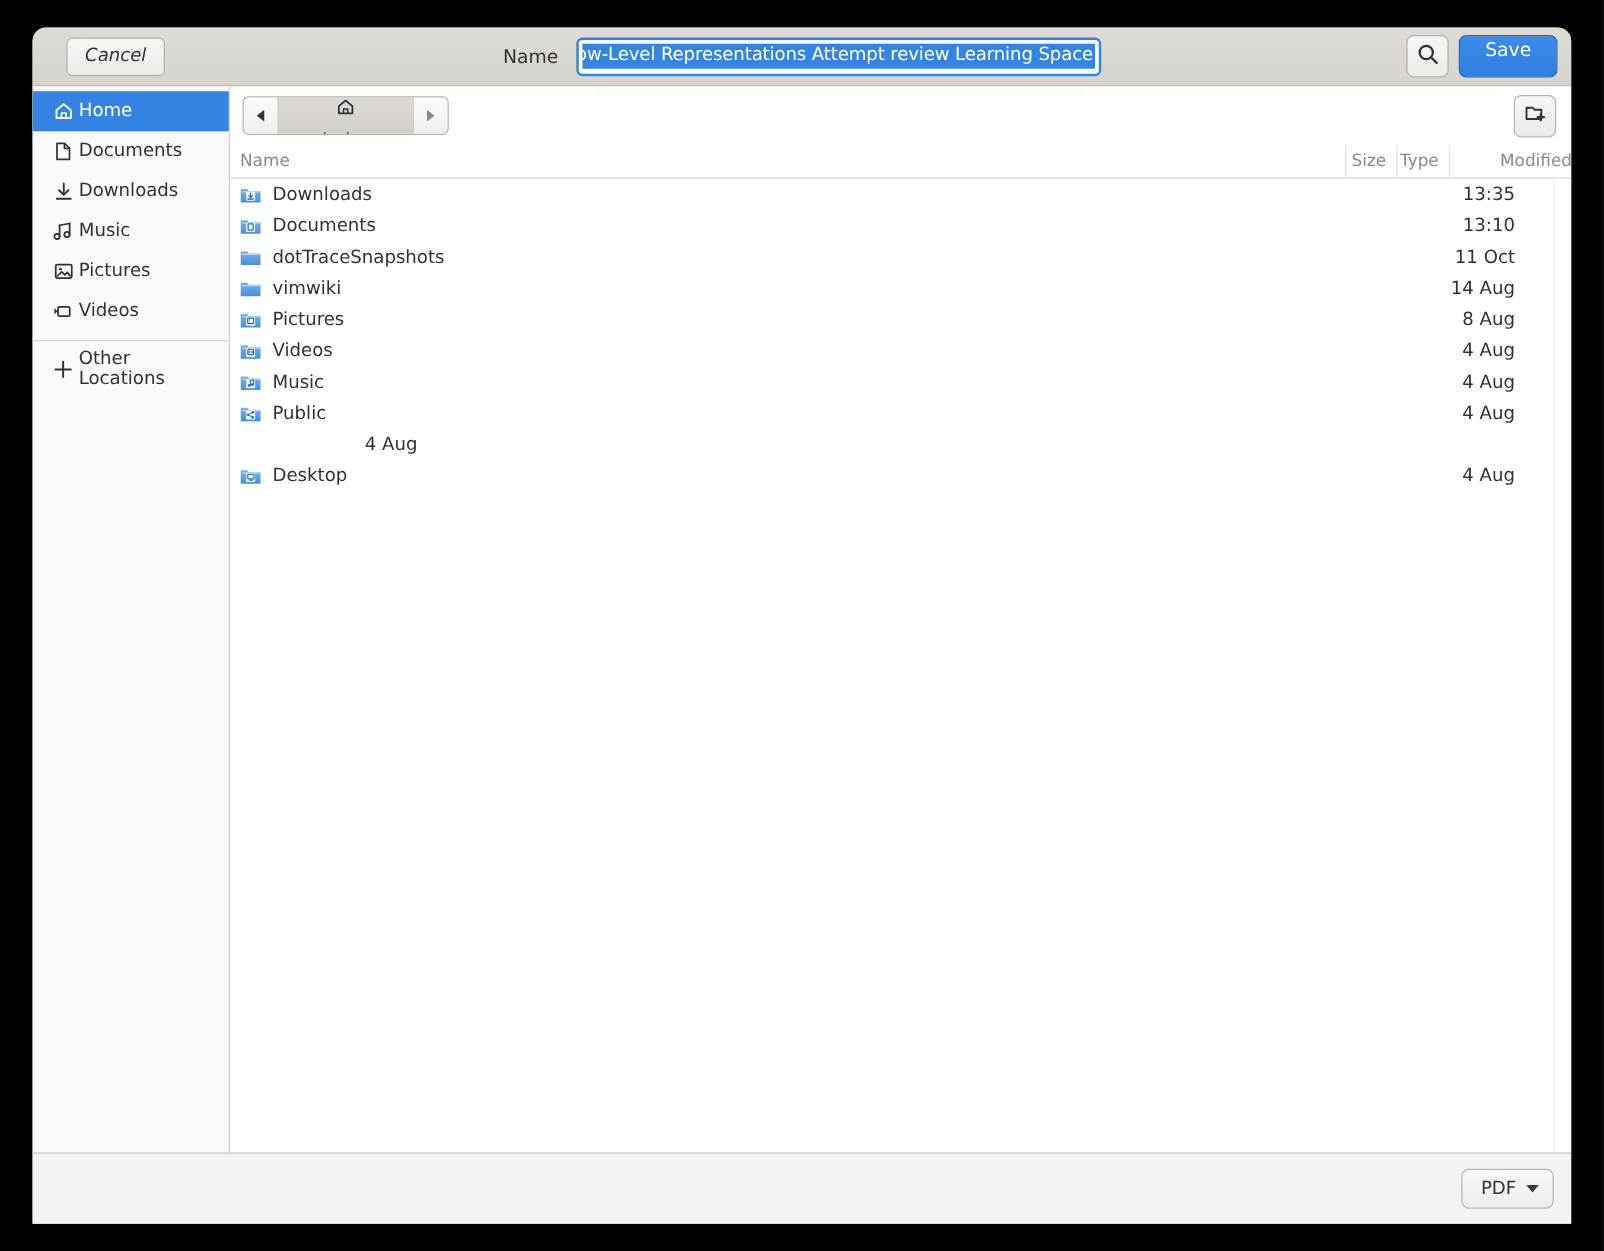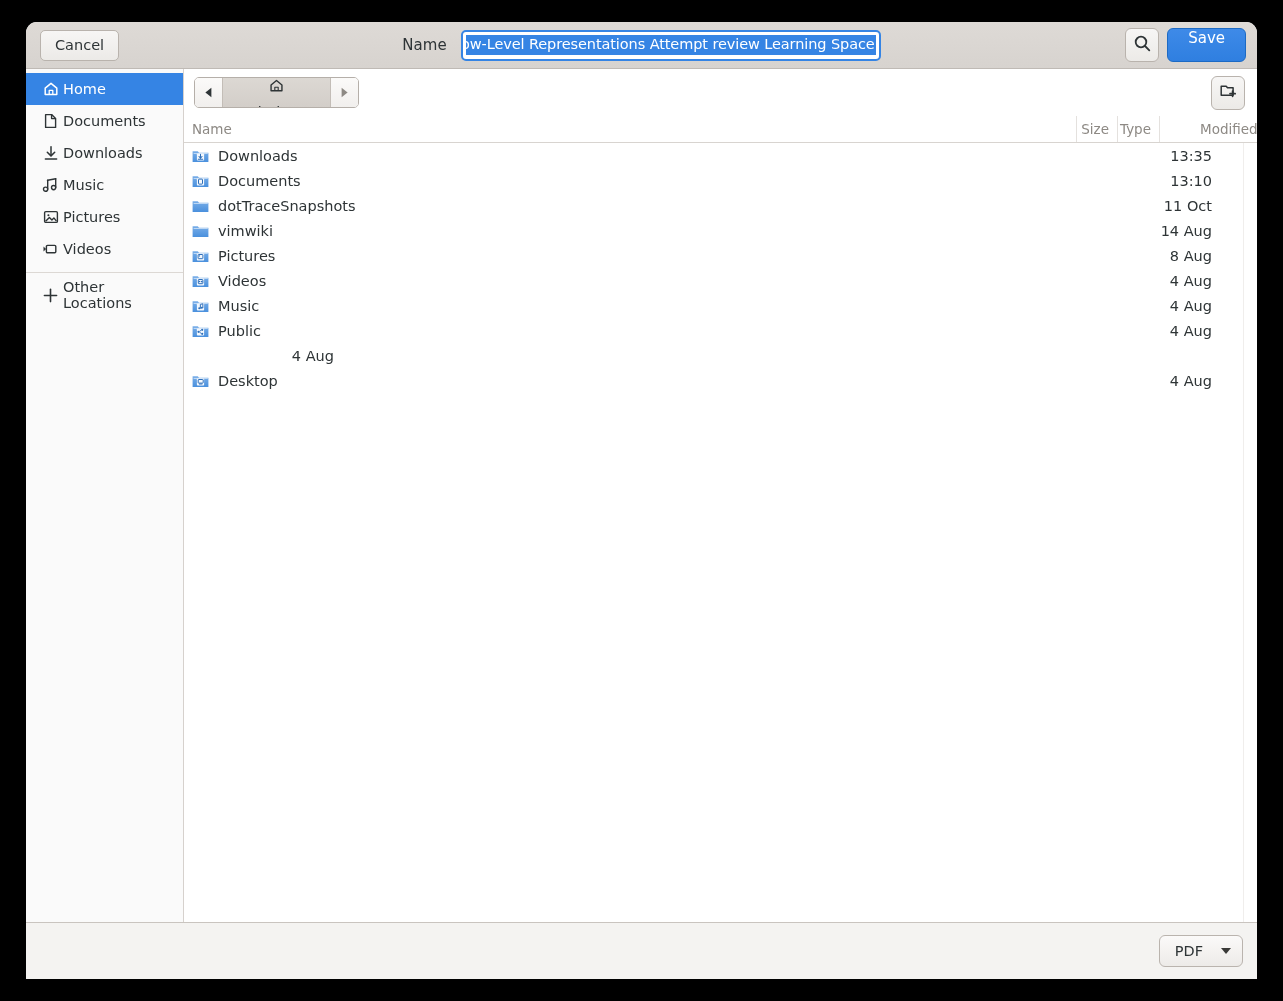--- a/index.html
+++ b/index.html
@@ -46,21 +46,21 @@
     background: linear-gradient(to bottom, #f7f6f5, #eceae7);
     font-size: 14.5px;
     color: #2e3436;
     display: flex;
     align-items: center;
     justify-content: center;
     cursor: pointer;
     line-height: 1;
   }
 
-  #cancel-btn { margin-left: 5px; }
+  #cancel-btn { margin-left: 18px; font-style: italic; }
 
   #name-group {
     position: absolute;
     left: 0; right: 0;
     display: flex;
     align-items: center;
     justify-content: center;
     gap: 14px;
     pointer-events: none;
   }
@@ -108,27 +108,27 @@
     width: 34px; height: 34px;
     padding: 0;
     border: 1px solid #b9b3ad;
     border-radius: 6px;
     background: linear-gradient(to bottom, #f7f6f5, #eceae7);
     display: flex; align-items: center; justify-content: center;
     cursor: pointer;
   }
   #save-btn {
     height: 34px;
-    padding: 0 20px;
+    padding: 12px 20px;
     border: 1px solid #1c6ac4;
     border-radius: 6px;
     background: linear-gradient(to bottom, #3e8ae8, #2f7fe0);
     color: #ffffff;
     font-size: 15px;
-    display: flex; align-items: flex-start; justify-content: center;
+    display: flex; align-items: flex-end; justify-content: center;
     cursor: pointer;
     margin-right: 2px;
   }
 
   
   #body { flex: 1; display: flex; min-height: 0; }
 
   
   #sidebar {
     width: 158px;
@@ -250,21 +250,21 @@
     align-items: center;
     justify-content: flex-end;
     padding: 0 14px;
   }
   #pdf-btn {
     height: 32px;
     padding: 0 11px 0 15px;
     border: 1px solid #bab4ae;
     border-radius: 6px;
     background: linear-gradient(to bottom, #fbfaf9, #edebe8);
-    display: flex; align-items: center; gap: 18px;
+    display: flex; align-items: center; gap: 8px;
     font-size: 14.5px; color: #2e3436;
     cursor: pointer;
   }
   .caret { width: 0; height: 0; border-left: 5px solid transparent; border-right: 5px solid transparent; border-top: 6px solid #3a3a38; }
 </style>
 </head>
 <body>
 
 <div id="window">
 

